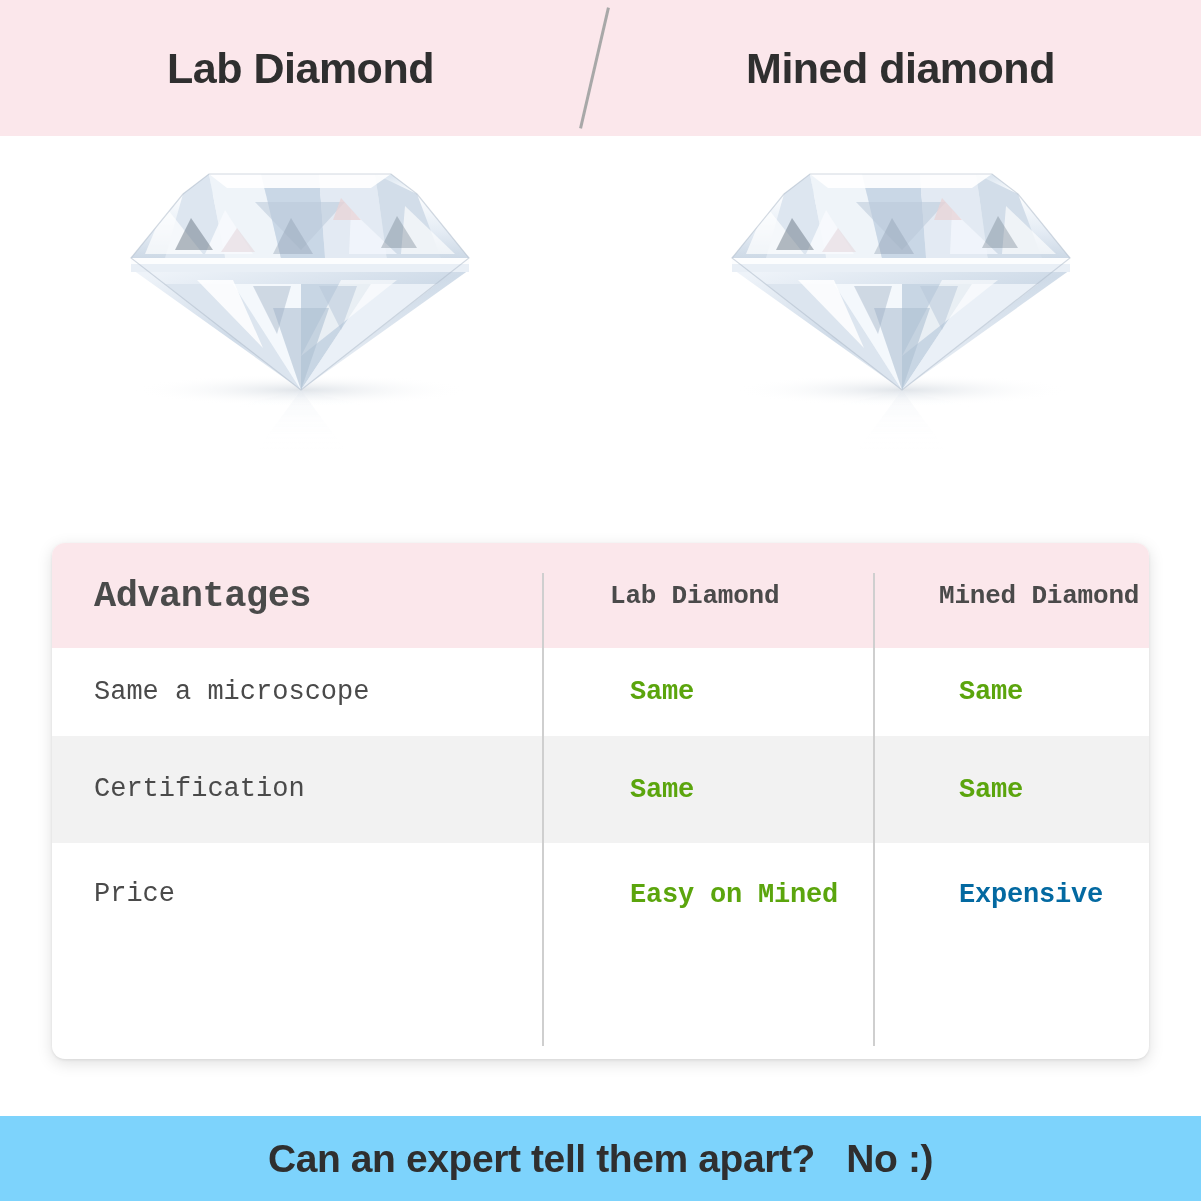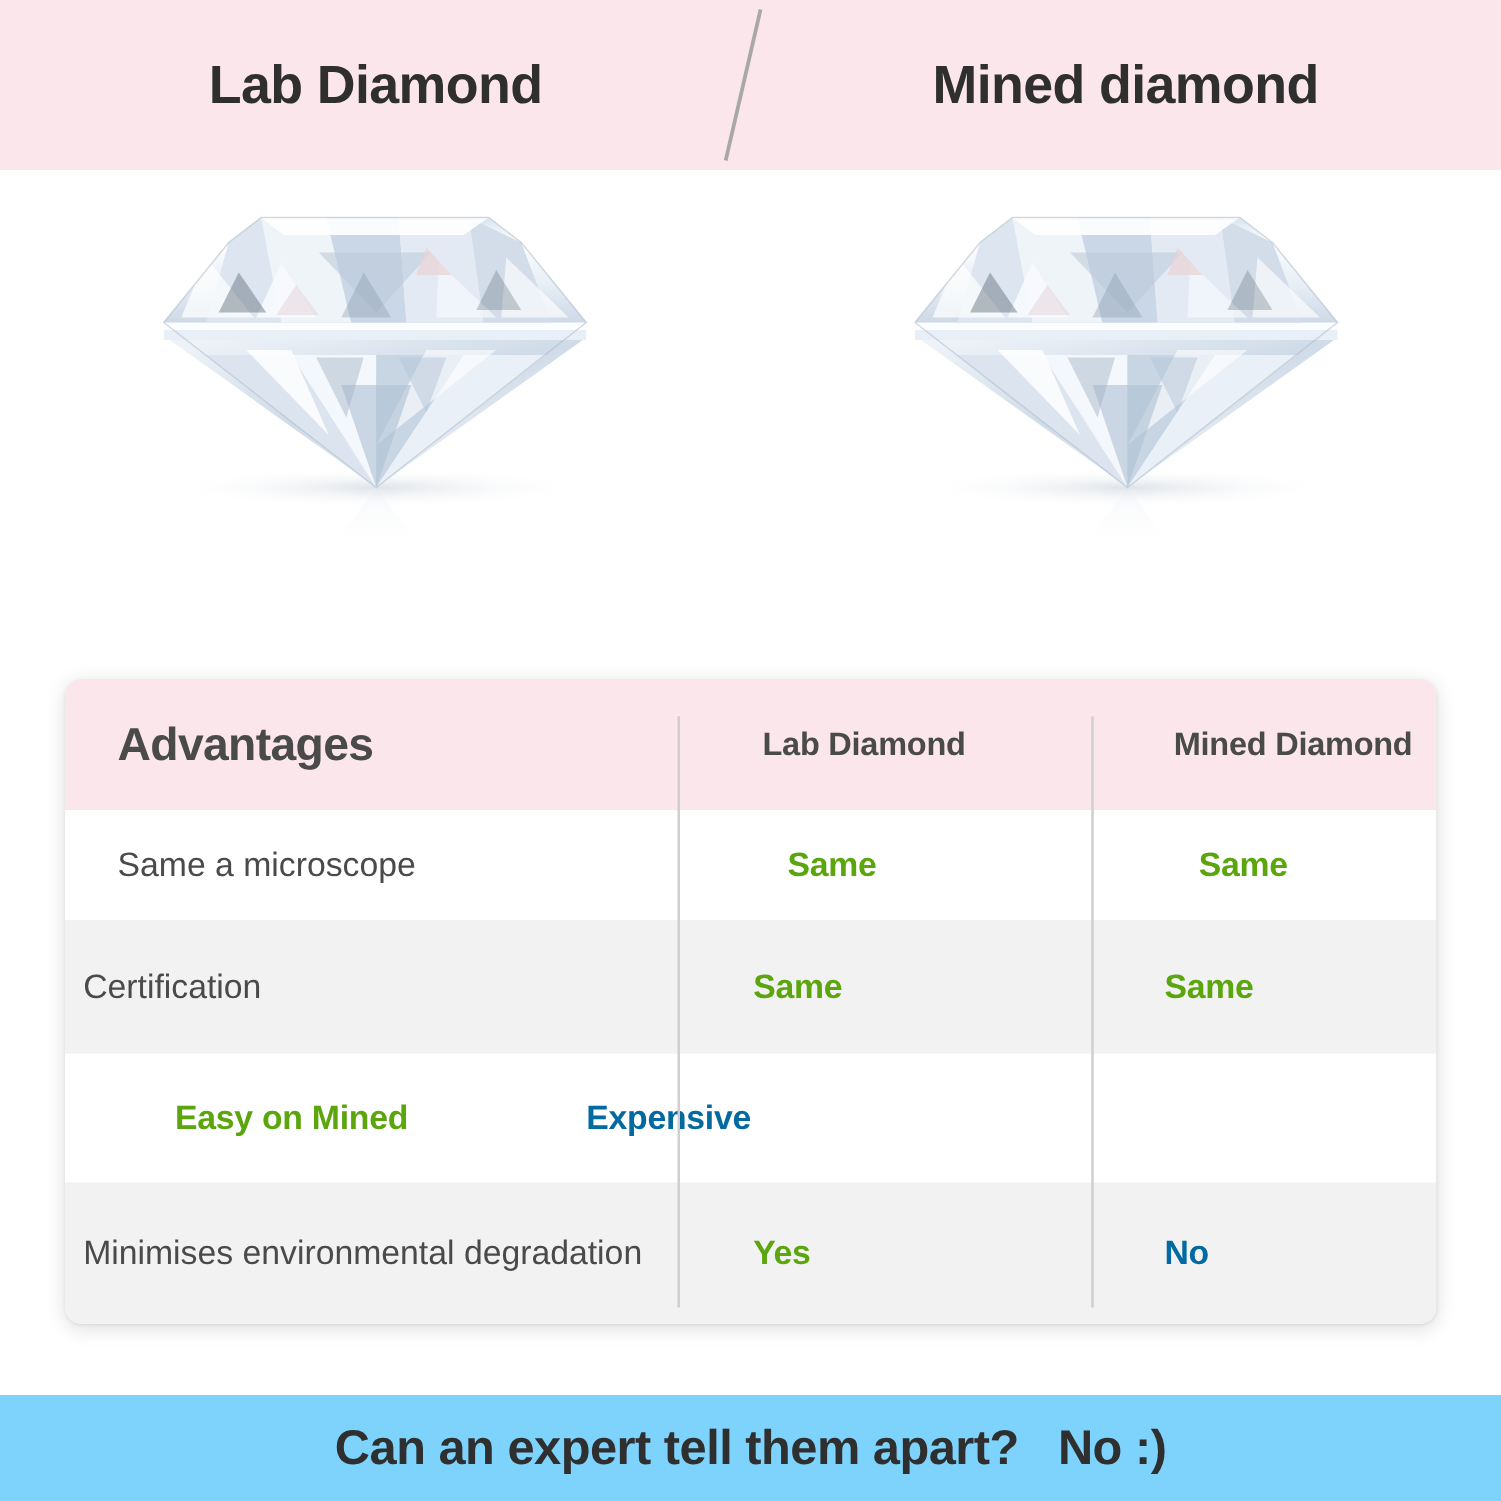--- a/index.html
+++ b/index.html
@@ -104,27 +104,28 @@
     border-radius: 13px;
     box-shadow: 0 4px 16px rgba(0,0,0,0.13), 0 1px 3px rgba(0,0,0,0.08);
     overflow: hidden;
   }
 
   .trow {
     display: flex;
     align-items: center;
     width: 100%;
     position: relative;
+    font-family: Liberation Mono, monospace;
   }
   .thead {
     height: 105px;
     background: #fbe7eb;
   }
   .tbody-row { background: #ffffff; }
-  .tbody-row.alt { background: #f2f2f2; justify-content: center; }
+  .tbody-row.alt { background: #f2f2f2; }
 
   .r1 { height: 88px; }
   .r2 { height: 107px; }
   .r3 { height: 103px; }
   .r4 { height: 113px; }
 
   .col-label {
     width: 490px;
     padding-left: 42px;
     flex: 0 0 490px;
@@ -398,39 +399,31 @@
       </div>
       <div class="col-val">
         <span class="cell-val val-good">Same</span>
       </div>
       <div class="col-val second">
         <span class="cell-val val-good">Same</span>
       </div>
     </div>
 
     <div class="trow tbody-row r3">
+      <div class="col-label">
+        <span class="cell-label">Price</span>
+      </div>
       <div class="col-val">
         <span class="cell-val val-good">Easy on Mined</span>
       </div>
       <div class="col-val second">
         <span class="cell-val val-bad">Expensive</span>
       </div>
     </div>
 
-    <div class="trow tbody-row alt r4">
-      <div class="col-label">
-        <span class="cell-label">Minimises environmental degradation</span>
-      </div>
-      <div class="col-val">
-        <span class="cell-val val-good">Yes</span>
-      </div>
-      <div class="col-val second">
-        <span class="cell-val val-bad">No</span>
-      </div>
-    </div>
 
   </div>
 
   <div class="footer-band">
     <span class="footer-text">Can an expert tell them apart?   No :)</span>
   </div>
 
 </div>
 
 </body></html>

